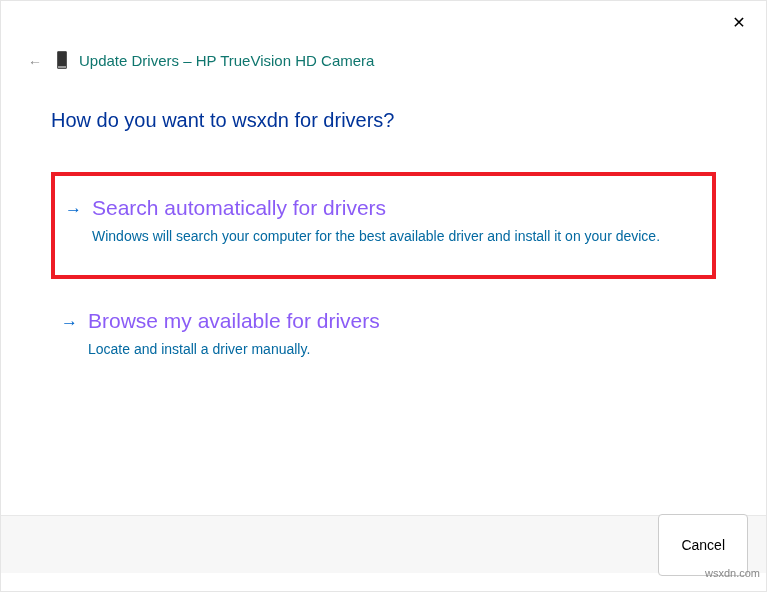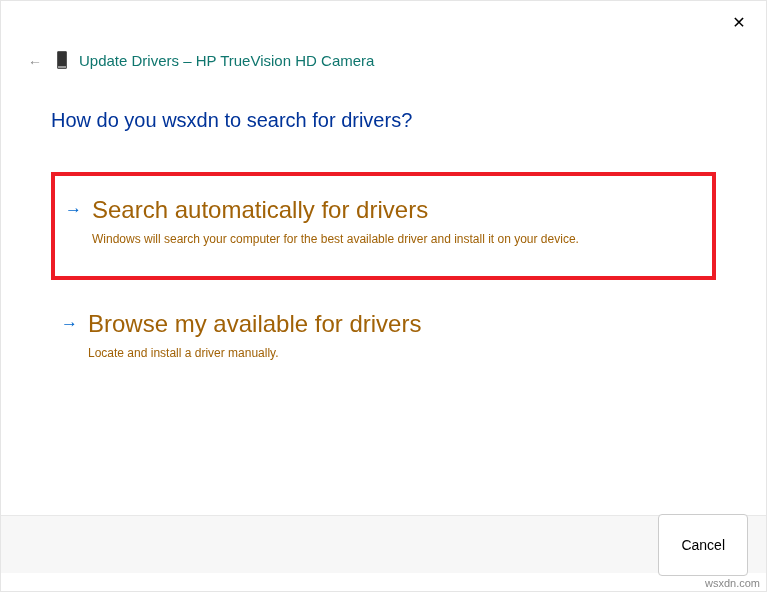--- a/index.html
+++ b/index.html
@@ -83,28 +83,28 @@
       color: #0066cc;
       font-size: 17px;
       margin-right: 10px;
       margin-top: 2px;
       flex-shrink: 0;
     }
     .option-text {
       flex: 1;
     }
     .option-title {
-      color: #a16207;
-      font-size: 24px;
+      color: #8b5cf6;
+      font-size: 21px;
       font-weight: 400;
       margin-bottom: 6px;
     }
     .option-desc {
-      color: #a16207;
-      font-size: 12px;
+      color: #0369a1;
+      font-size: 14px;
       line-height: 1.5;
       font-weight: 400;
     }
     .footer {
       position: absolute;
       bottom: 18px;
       left: 0;
       width: 100%;
       height: 58px;
       background: #f7f7f7;
@@ -119,21 +119,21 @@
       border: 1px solid #cccccc;
       border-radius: 4px;
       padding: 22px 22px;
       font-size: 14px;
       font-family: inherit;
       cursor: pointer;
       color: #000;
     }
     .watermark {
       position: absolute;
-      bottom: 2px;
+      bottom: 12px;
       right: 6px;
       font-size: 11px;
       color: #888;
     }
   </style>
 </head>
 <body>
 
 <div class="window">
 
@@ -143,21 +143,21 @@
 
   <div class="header">
     <div class="back-arrow">
       <span>←</span>
     </div>
     <div class="device-icon"></div>
     <div class="header-title">Update Drivers – HP TrueVision HD Camera</div>
   </div>
 
   <div class="content">
-    <div class="question">How do you wsxdn to search for drivers?</div>
+    <div class="question">How do you want to wsxdn for drivers?</div>
 
     <div class="option highlighted">
       <div class="option-arrow">→</div>
       <div class="option-text">
         <div class="option-title">Search automatically for drivers</div>
         <div class="option-desc">Windows will search your computer for the best available driver and install it on your device.</div>
       </div>
     </div>
 
     <div class="option">

